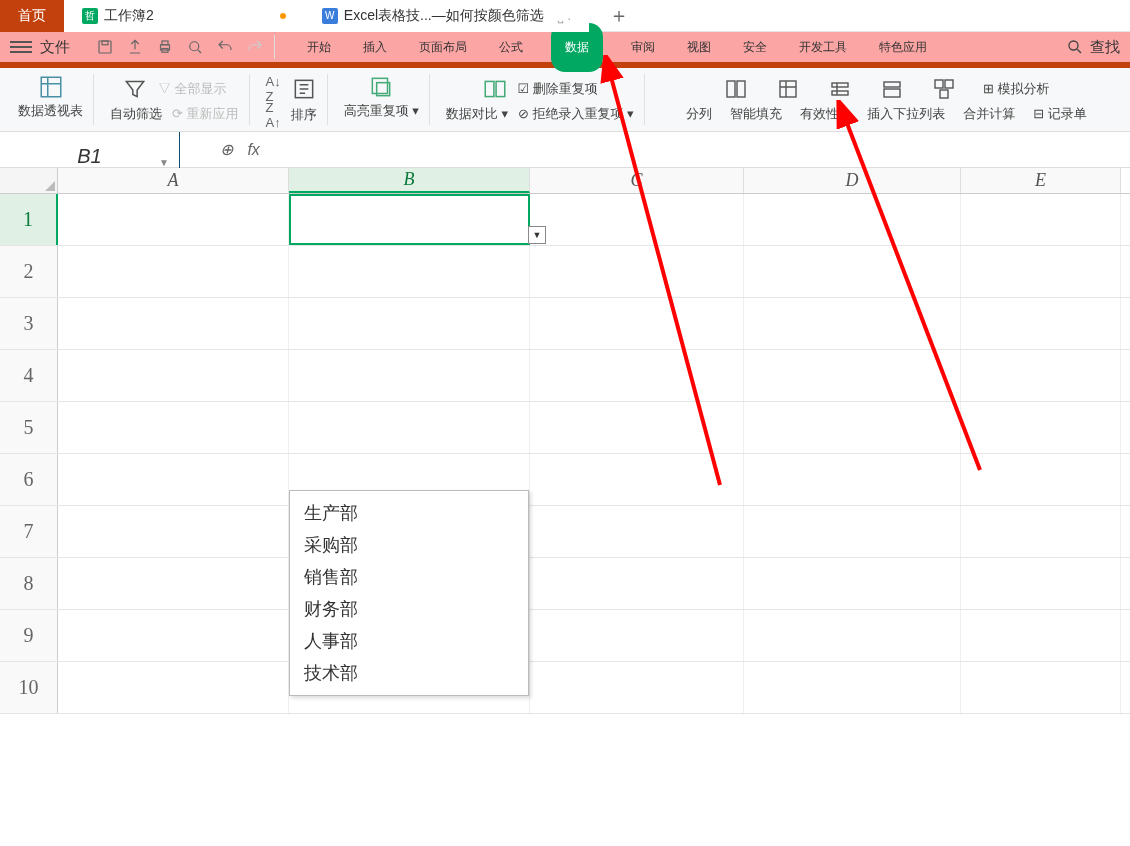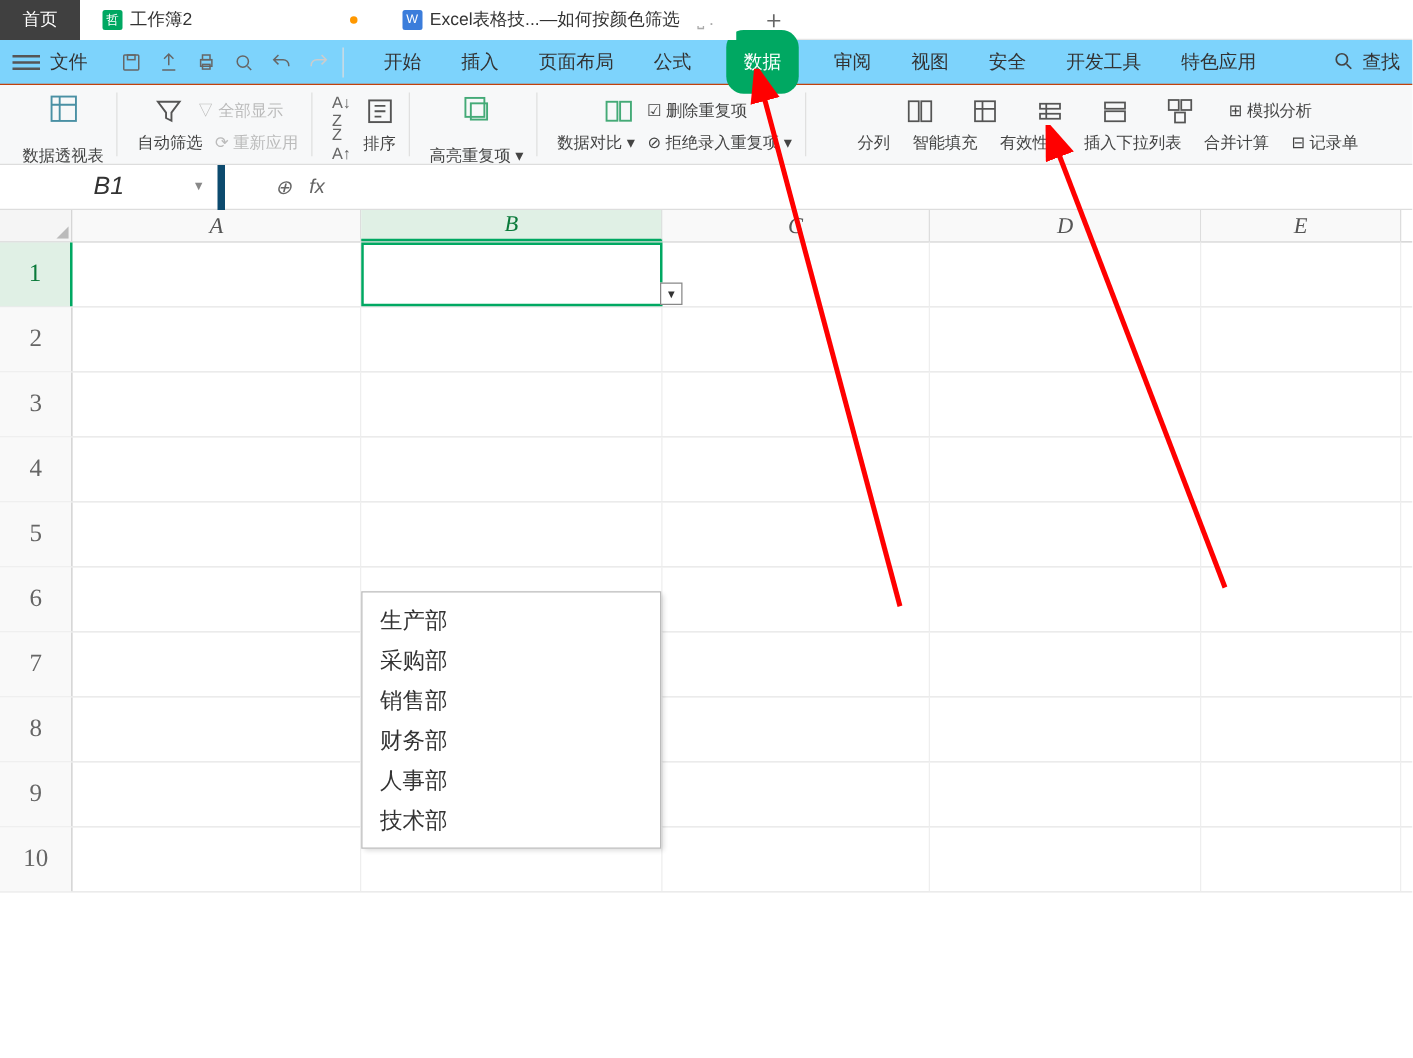--- a/index.html
+++ b/index.html
@@ -1,74 +1,74 @@
 <!DOCTYPE html>
 <html><head>
 <meta charset="utf-8">
 <style>
 * { margin:0; padding:0; box-sizing:border-box; font-family:"Microsoft YaHei","SimSun",sans-serif; }
 body { background:#fff; width:1130px; height:846px; overflow:hidden; position:relative; color:#333; }
 
 
 .tabs { display:flex; align-items:center; height:32px; background:#fff; border-bottom:1px solid #e5e5e5; }
 .tab { display:flex; align-items:center; gap:6px; padding:0 18px; height:32px; font-size:14px; cursor:pointer; position:relative; }
-.tab-home { background:#404040; color:#fff; font-weight:500; }
+.tab-home { background:#c2410c; color:#fff; font-weight:500; }
 .tab-doc { background:#fff; }
 .tab-doc .docicon { width:16px; height:16px; background:#00a862; border-radius:2px; display:inline-flex; align-items:center; justify-content:center; color:#fff; font-size:10px; }
 .tab-doc2 .docicon { background:#3b7ddb; }
 .tab .dot { width:6px; height:6px; border-radius:50%; background:#ff9800; margin-left:120px; }
 .tab-add { font-size:20px; color:#666; padding:0 20px; }
 
 
-.menurow { display:flex; align-items:center; height:36px; padding:0 10px; gap:8px; background:#7dd3fc; border-bottom:1px solid #c2410c; }
+.menurow { display:flex; align-items:center; height:36px; padding:0 10px; gap:8px; background:#fca5a5; border-bottom:6px solid #c2410c; }
 .burger { width:22px; display:flex; flex-direction:column; gap:3px; }
 .burger span { height:2px; background:#555; }
 .file-lbl { font-size:15px; margin-right:8px; }
 .qat { display:flex; gap:12px; padding:0 10px; border-right:1px solid #ddd; height:24px; align-items:center; }
 .qat .ic { width:18px; height:18px; color:#666; }
-.menutabs { display:flex; gap:24px; margin-left:20px; font-size:15px; align-items:center; }
+.menutabs { display:flex; gap:24px; margin-left:20px; font-size:12px; align-items:center; }
 .mtab { cursor:pointer; padding:2px 4px; }
 .mtab.active { background:#00a862; color:#fff; border-radius:14px; padding:16px 14px; font-weight:500; }
 .search { margin-left:auto; display:flex; align-items:flex-start; gap:6px; font-size:15px; }
 
 
 .ribbon { display:flex; height:64px; background:#f7f8f9; border-bottom:1px solid #ddd; padding:6px 8px; gap:6px; }
 .rgroup { display:flex; flex-direction:column; align-items:center; justify-content:space-between; padding:0 10px; border-right:1px solid #e0e0e0; }
 .rgroup:last-child { border-right:none;justify-content:center; }
 .rgroup .top { display:flex; gap:10px; align-items:center; height:30px; }
 .rgroup .bot { display:flex; gap:10px; align-items:center; font-size:13px; color:#444; height:22px; }
 .ricon { width:26px; height:26px; display:flex; align-items:center; justify-content:center; color:#4a7; }
 .rlbl { font-size:13px; color:#444; white-space:nowrap; }
-.vstack { display:flex; flex-direction:column; align-items:center; gap:16px; }
+.vstack { display:flex; flex-direction:column; align-items:center; gap:2px; }
 .txt-dis { color:#bbb; }
 
 
 .fbar { display:flex; align-items:center; height:36px; border-bottom:1px solid #ddd; }
-.cellref { width:180px; border-right:6px solid #0c4a6e; height:36px; display:flex; align-items:center; justify-content:center; font-size:20px; font-family:"Times New Roman",serif; font-style:italic; position:relative; }
+.cellref { width:180px; border-right:1px solid #0c4a6e; height:36px; display:flex; align-items:flex-end; justify-content:center; font-size:20px; font-family:"Times New Roman",serif; font-style:italic; position:relative; }
 .cellref .dd { position:absolute; right:10px; color:#888; font-size:10px; }
 .fx { display:flex; gap:14px; padding:0 40px; align-items:center; color:#666; font-size:16px; font-style:italic; font-family:"Times New Roman",serif; }
 .fxin { flex:1; border:none; outline:none; height:32px; font-size:14px; }
 
 
 .sheet { position:relative; }
 .colhdrs { display:flex; height:26px; border-bottom:1px solid #ccc; }
 .corner { width:58px; border-right:1px solid #ccc; background:#f5f5f5; display:flex; align-items:flex-end; justify-content:flex-end; padding:2px; }
 .corner svg { width:10px; height:10px; }
 .colh { border-right:1px solid #ddd; background:#f9f9f9; display:flex; align-items:center; justify-content:center; font-family:"Times New Roman",serif; font-style:italic; font-size:18px; color:#555; }
 .colh.sel { background:#e0f0e5; color:#0a7a3a; border-bottom:2px solid #00a862; }
 .rows { }
 .row { display:flex; height:52px; border-bottom:1px solid #e5e5e5; }
 .rowh { width:58px; border-right:1px solid #ccc; background:#f9f9f9; display:flex; align-items:center; justify-content:center; font-family:"Times New Roman",serif; font-size:20px; color:#666; }
 .rowh.sel { background:#e0f0e5; color:#0a7a3a; border-right:2px solid #00a862; }
 .cell { border-right:1px solid #eee; }
 .cell.selcell { border:2px solid #00a862; position:relative; }
 .cell.selcell .ddbtn { position:absolute; right:-18px; bottom:-1px; width:18px; height:18px; border:1px solid #888; background:#fff; display:flex; align-items:center; justify-content:center; font-size:9px; cursor:pointer; }
 
 
-.ddlist { position:absolute; left:289px; top:305px; width:240px; background:#fff; border:1px solid #bbb; box-shadow:2px 2px 4px rgba(0,0,0,0.15); z-index:10; padding:6px 0; }
+.ddlist { position:absolute; left:289px; top:322px; width:240px; background:#fff; border:1px solid #bbb; box-shadow:2px 2px 4px rgba(0,0,0,0.15); z-index:10; padding:6px 0; }
 .ddlist div { padding:4px 14px; font-size:18px; font-family:"SimSun",serif; cursor:pointer; }
 
 
 .arrow { position:absolute; z-index:20; pointer-events:none; }
 
 .colA { width:231px; } .colB { width:241px; } .colC { width:214px; } .colD { width:217px; } .colE { width:160px; }
 
 svg { display:block; }
 </style>
 </head>

